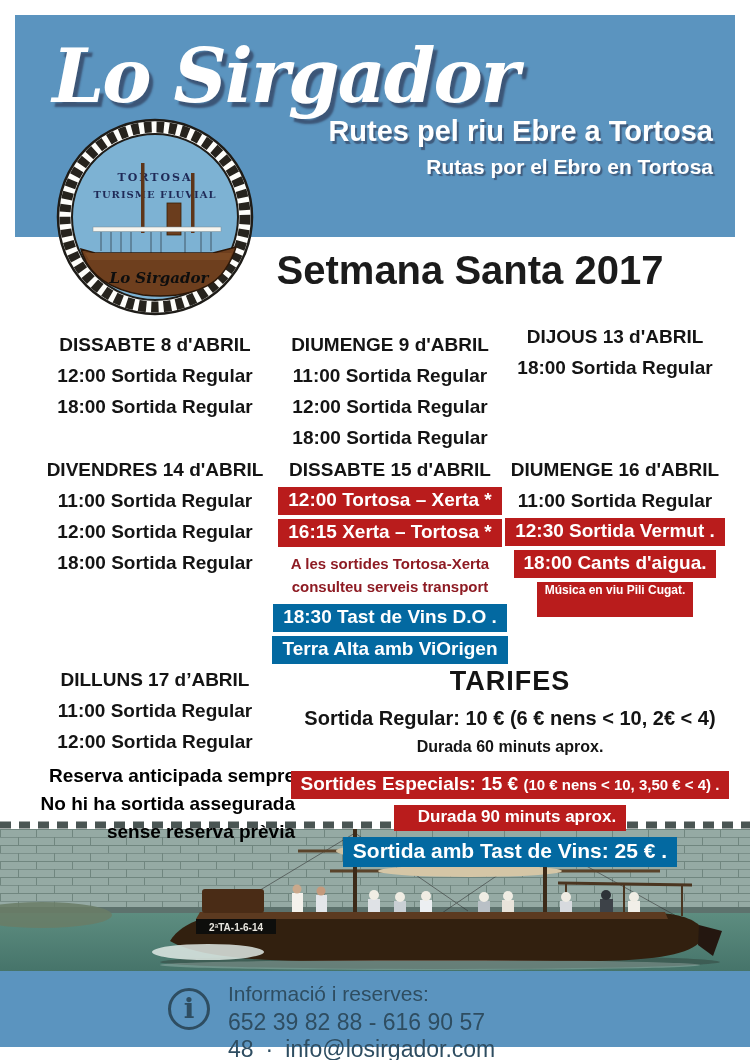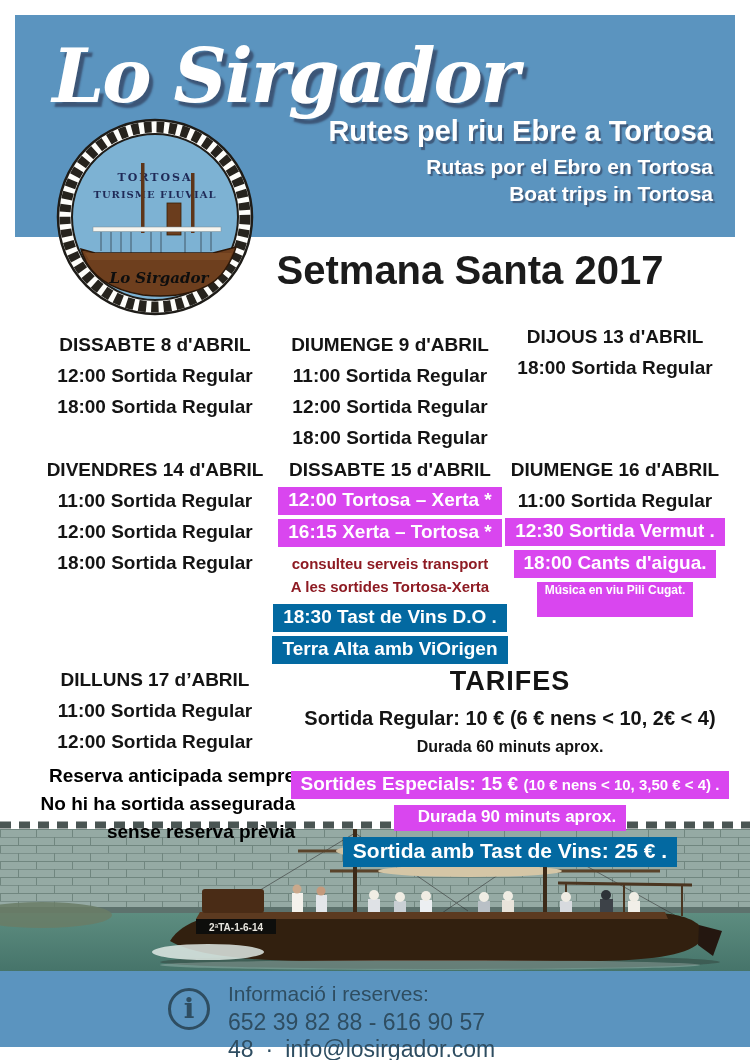--- a/index.html
+++ b/index.html
@@ -29,21 +29,21 @@
   .day-8 {left:15px; top:330px;width:280px;}
   .day-9 {left:265px;top:330px;width:250px;}
   .day-13{left:485px;top:322px;width:260px;}
   .day-14{left:15px; top:455px;width:280px;}
   .day-15{left:260px;top:455px;width:260px;}
   .day-16{left:485px;top:455px;width:260px;}
   .day-17{left:15px; top:665px;width:280px;}
 
   .badge{display:inline-block;color:#ffffff;font-weight:bold;font-size:19px;
          padding:2px 10px 4px;margin:2px 0;}
-  .badge.red{background:#d946ef;}
+  .badge.red{background:#b91c1c;}
   .badge.blue{background:#0369a1;}
   .badge.sm{font-size:12px;padding:1px 8px 20px;}
   .day-note{font-size:15px;font-weight:bold;color:#8e1b23;line-height:23px;}
   .note-wrap{margin:3px 0 4px;}
 
   
   .warning{position:absolute;left:15px;top:762px;width:280px;text-align:right;z-index:4;
            color:#000000;font-weight:bold;font-size:19px;line-height:28px;}
 
   
@@ -73,21 +73,20 @@
 </head>
 <body>
 
 <div class="page">
 
   <div class="header">
     <div class="brand">Lo Sirgador</div>
     <div class="taglines">
       <div class="tagline-main">Rutes pel riu Ebre a Tortosa</div>
       <div class="tagline-sub">Rutas por el Ebro en Tortosa</div>
-      <div class="tagline-sub">Boat trips in Tortosa</div>
     </div>
   </div>
 
   <div class="logo">
     <svg width="200" height="200" viewBox="0 0 200 200">
       <circle cx="100" cy="100" r="97" fill="#fdfdfa" stroke="#1e1c18" stroke-width="2.5"></circle>
       <circle cx="100" cy="100" r="90" fill="none" stroke="#26231d" stroke-width="11" stroke-dasharray="7.5 5"></circle>
       <circle cx="100" cy="100" r="83" fill="#7db2d3" stroke="#1e1c18" stroke-width="2"></circle>
       <text x="100" y="64" text-anchor="middle" font-family="DejaVu Serif,serif" font-weight="bold" font-size="11" letter-spacing="2" fill="#1f2a57">TORTOSA</text>
       <text x="100" y="81" text-anchor="middle" font-family="DejaVu Serif,serif" font-weight="bold" font-size="10" letter-spacing="1" fill="#1f2a57">TURISME FLUVIAL</text>
@@ -136,22 +135,22 @@
     <div class="day-title">DIVENDRES 14 d'ABRIL</div>
     <div class="slot">11:00 Sortida Regular</div>
     <div class="slot">12:00 Sortida Regular</div>
     <div class="slot">18:00 Sortida Regular</div>
   </div>
   <div class="day day-15">
     <div class="day-title">DISSABTE 15 d'ABRIL</div>
     <div><span class="badge red">12:00 Tortosa – Xerta  *</span></div>
     <div><span class="badge red">16:15 Xerta – Tortosa  *</span></div>
     <div class="note-wrap">
+      <div class="day-note">A les sortides Tortosa-Xerta</div>
       <div class="day-note">consulteu serveis transport</div>
-      <div class="day-note">A les sortides Tortosa-Xerta</div>
     </div>
     <div><span class="badge blue">18:30 Tast de Vins D.O .</span></div>
     <div><span class="badge blue">Terra Alta amb ViOrigen</span></div>
   </div>
   <div class="day day-16">
     <div class="day-title">DIUMENGE 16 d'ABRIL</div>
     <div class="slot">11:00 Sortida Regular</div>
     <div><span class="badge red">12:30 Sortida Vermut .</span></div>
     <div><span class="badge red">18:00 Cants d'aigua.</span></div>
     <div><span class="badge red sm">Música en viu Pili Cugat.</span></div>

